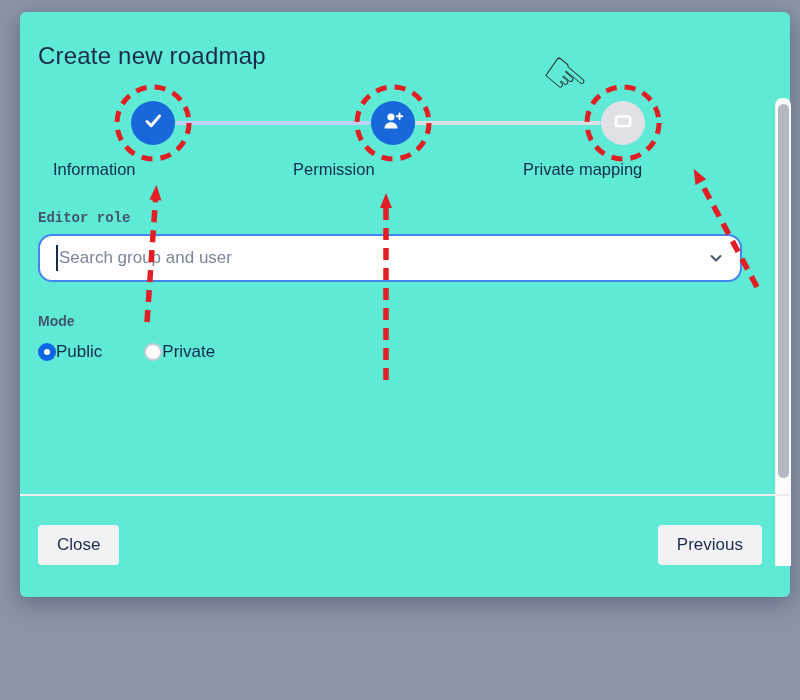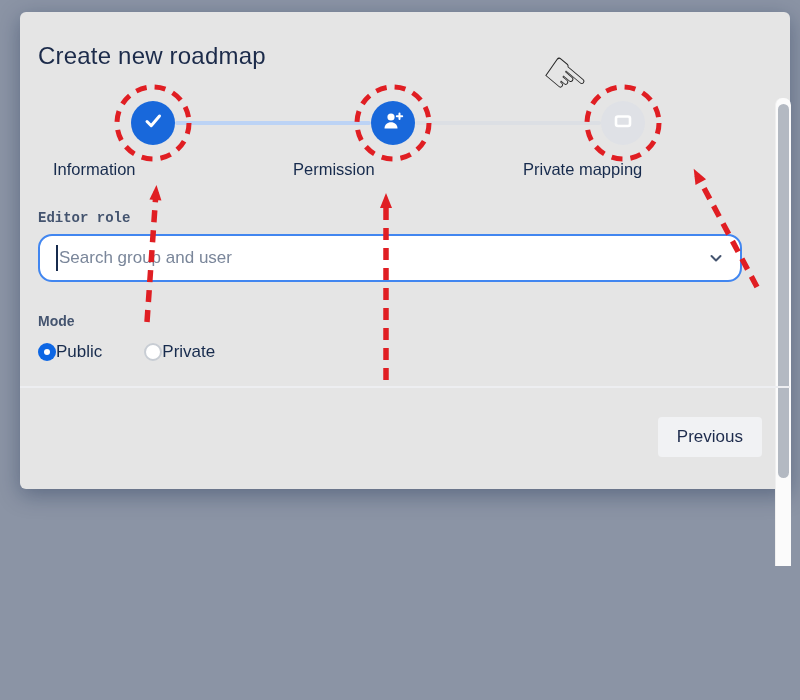--- a/index.html
+++ b/index.html
@@ -1,18 +1,18 @@
 <!DOCTYPE html>
 <html><head>
 <meta charset="utf-8">
 <style>
   html,body{margin:0;padding:0;}
   body{font-family:"Liberation Sans", sans-serif;}
   .screen{position:relative;width:800px;height:700px;background:#8B94A5;overflow:hidden;}
-  .modal{position:absolute;left:20px;top:12px;width:770px;height:477px;background:#e5e5e5;
+  .modal{position:absolute;left:20px;top:12px;width:770px;height:585px;background:#5eead4;
          border-radius:6px;box-shadow:0 6px 22px rgba(9,30,66,.35);}
   .modal-title{position:absolute;left:18px;top:30px;font-size:24px;font-weight:500;color:#1C2B4A;letter-spacing:.2px;}
 
   
   .connector{position:absolute;height:4px;border-radius:2px;top:109px;}
   .connector.c1{left:155px;width:196px;background:#BCD3F5;}
   .connector.c2{left:395px;width:186px;background:#DCDFE4;}
   .step-circle{position:absolute;top:89px;width:44px;height:44px;border-radius:50%;
                display:flex;align-items:center;justify-content:center;}
   .step-circle.done,.step-circle.current{background:#1868DB;}
@@ -118,20 +118,21 @@
       <span class="radio-gap"></span>
       <span class="radio off"></span>
       <span class="radio-label">Private</span>
     </div>
 
     <div class="sb-track">
       <div class="sb-thumb"></div>
     </div>
 
     <div class="footer">
+      <button class="btn subtle close-btn">Close</button>
       <div class="footer-right">
         <button class="btn subtle">Previous</button>
       </div>
     </div>
   </div>
 
   <svg class="annotations" viewBox="0 0 800 700">
     <defs>
       <marker id="arrowhead" markerUnits="userSpaceOnUse" markerWidth="20" markerHeight="20" refX="10" refY="9" orient="auto">
         <path d="M2,3 L17,9 L2,15 Z" fill="#E01E23"></path>

